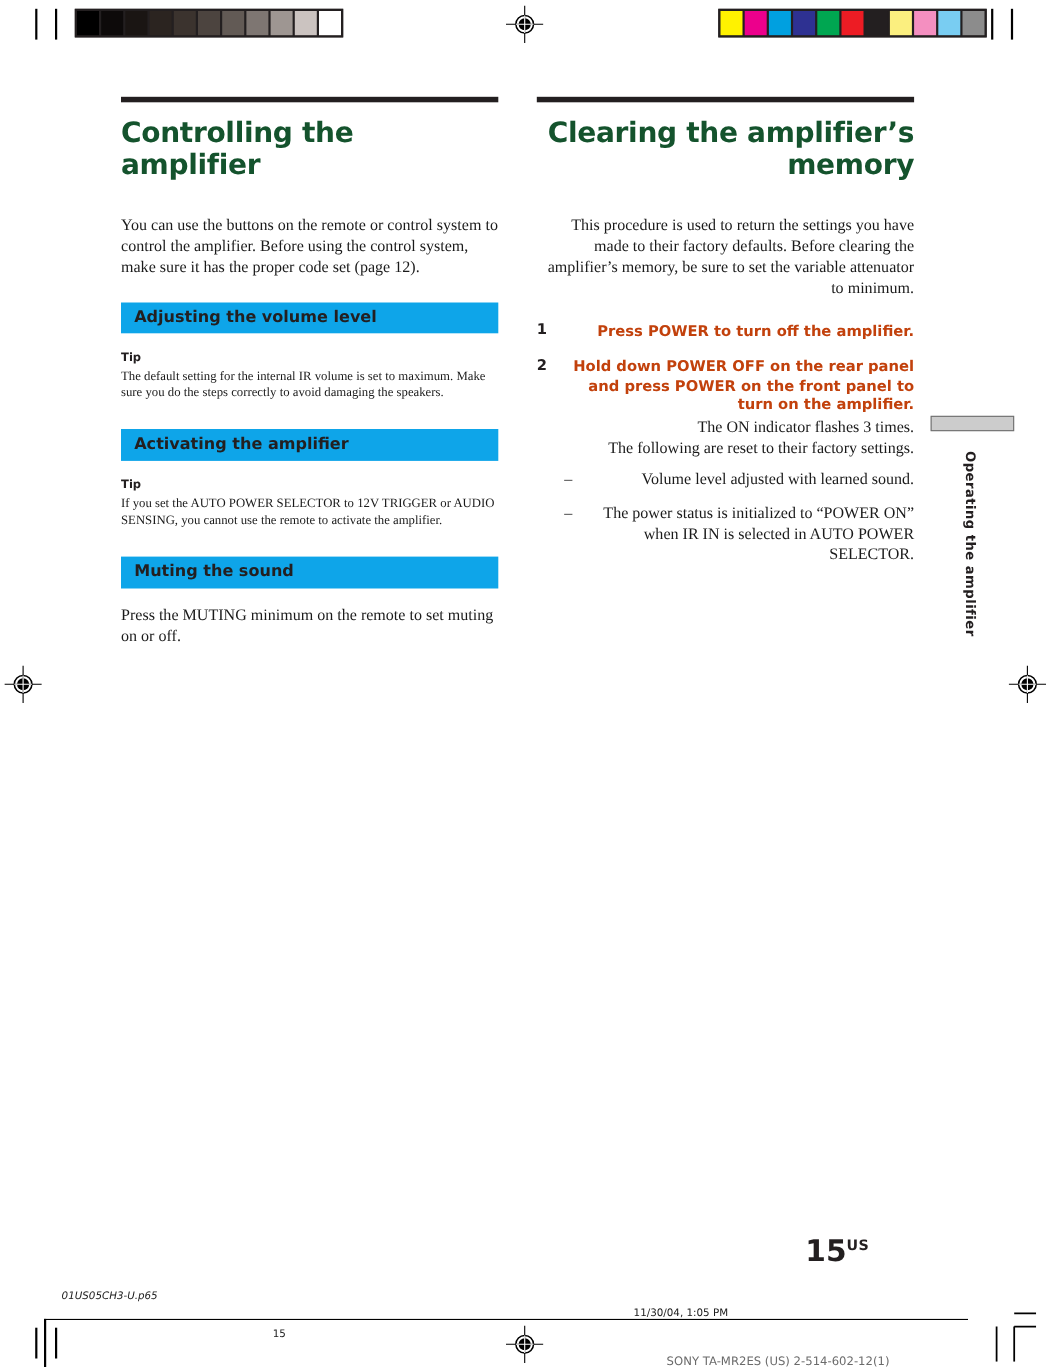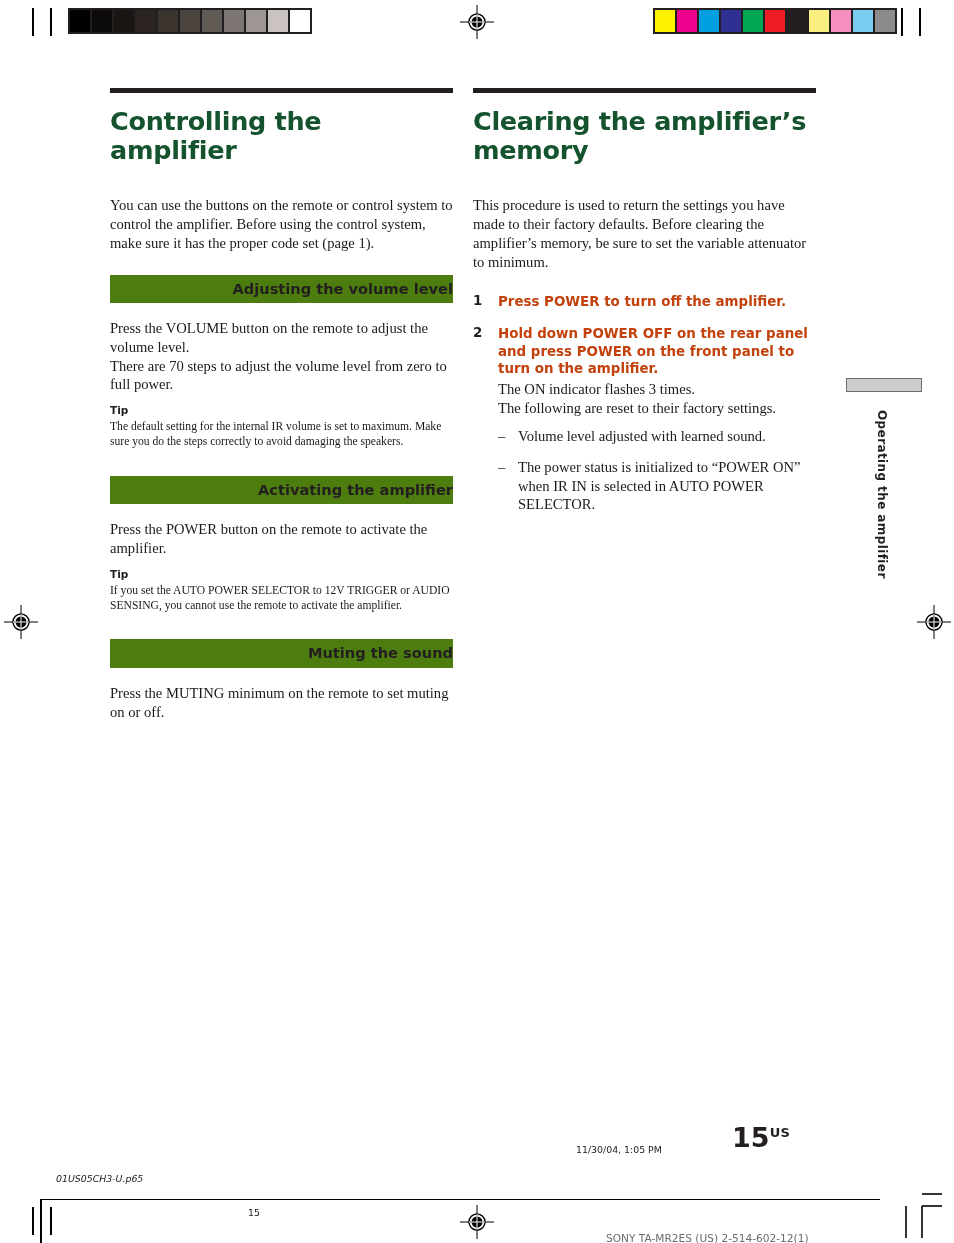--- a/index.html
+++ b/index.html
@@ -51,21 +51,21 @@
     height: 46px;
   }
 
   
   .col {
     position: absolute;
     top: 88px;
     width: 343px;
   }
   .col-left  { left: 110px; }
-  .col-right { left: 473px; }
+  .col-right { left: 488px; text-align: right; }
 
   .rule-thick {
     height: 5px;
     background: #231f20;
     margin-bottom: 14px;
   }
 
   h1.chapter-title {
     font-family: "DejaVu Sans", sans-serif;
     font-weight: bold;
@@ -81,26 +81,25 @@
     line-height: 1.29;
     margin: 0 0 22px 0;
     color: #1a1a1a;
   }
   p.body.tight { margin-bottom: 10px; }
 
   h2.sec-head {
     font-family: "DejaVu Sans", sans-serif;
     font-weight: bold;
     font-size: 14.6px;
-    background: #4d7c0f;
+    background: #0ea5e9;
     color: #231f20;
     margin: 0 0 16px 0;
     padding: 5px 0 6px 12px;
     line-height: 1.2;
-    text-align: right;
   }
 
   .tip-label {
     font-family: "DejaVu Sans", sans-serif;
     font-weight: bold;
     font-size: 10.5px;
     color: #231f20;
     margin: 0 0 1px 0;
     line-height: 1.3;
   }
@@ -214,21 +213,21 @@
   }
   .footer-text {
     position: absolute;
     font-family: "DejaVu Sans", sans-serif;
     font-size: 9.4px;
     color: #1a1a1a;
     white-space: nowrap;
   }
   #footer-file { left: 56px;  top: 1173px; font-style: italic; }
   #footer-page { left: 248px; top: 1207px; }
-  #footer-date { left: 576px; top: 1144px; }
+  #footer-date { left: 576px; top: 1188px; }
   #footer-model {
     left: 606px;
     top: 1232px;
     font-size: 10.6px;
     color: #6b6b6b;
     text-align: right;
   }
 </style>
 </head>
 <body>
@@ -297,29 +296,27 @@
     <line x1="0" y1="17" x2="34" y2="17" stroke="#000" stroke-width="1"></line>
     <circle cx="17" cy="17" r="8" fill="none" stroke="#000" stroke-width="1.4"></circle>
     <circle cx="17" cy="17" r="5.5" fill="#000"></circle>
     <line x1="17" y1="9" x2="17" y2="25" stroke="#fff" stroke-width="1"></line>
     <line x1="9" y1="17" x2="25" y2="17" stroke="#fff" stroke-width="1"></line>
   </svg>
 
   <div class="col col-left">
     <div class="rule-thick"></div>
     <h1 class="chapter-title">Controlling the amplifier</h1>
-    <p class="body">You can use the buttons on the remote or control system to control the amplifier. Before using the control system, make sure it has the proper code set (page 1).</p>
+    <p class="body">You can use the buttons on the remote or control system to control the amplifier. Before using the control system, make sure it has the proper code set (page 12).</p>
 
     <h2 class="sec-head">Adjusting the volume level</h2>
-    <p class="body tight multiline">Press the VOLUME button on the remote to adjust the volume level.<br>There are 70 steps to adjust the volume level from zero to full power.</p>
     <div class="tip-label">Tip</div>
     <p class="tip-body">The default setting for the internal IR volume is set to maximum. Make sure you do the steps correctly to avoid damaging the speakers.</p>
 
     <h2 class="sec-head">Activating the amplifier</h2>
-    <p class="body tight multiline">Press the POWER button on the remote to activate the amplifier.</p>
     <div class="tip-label">Tip</div>
     <p class="tip-body">If you set the AUTO POWER SELECTOR to 12V TRIGGER or AUDIO SENSING, you cannot use the remote to activate the amplifier.</p>
 
     <h2 class="sec-head">Muting the sound</h2>
     <p class="body multiline">Press the MUTING minimum on the remote to set muting on or off.</p>
   </div>
 
   <div class="col col-right">
     <div class="rule-thick"></div>
     <h1 class="chapter-title">Clearing the amplifier’s memory</h1>

